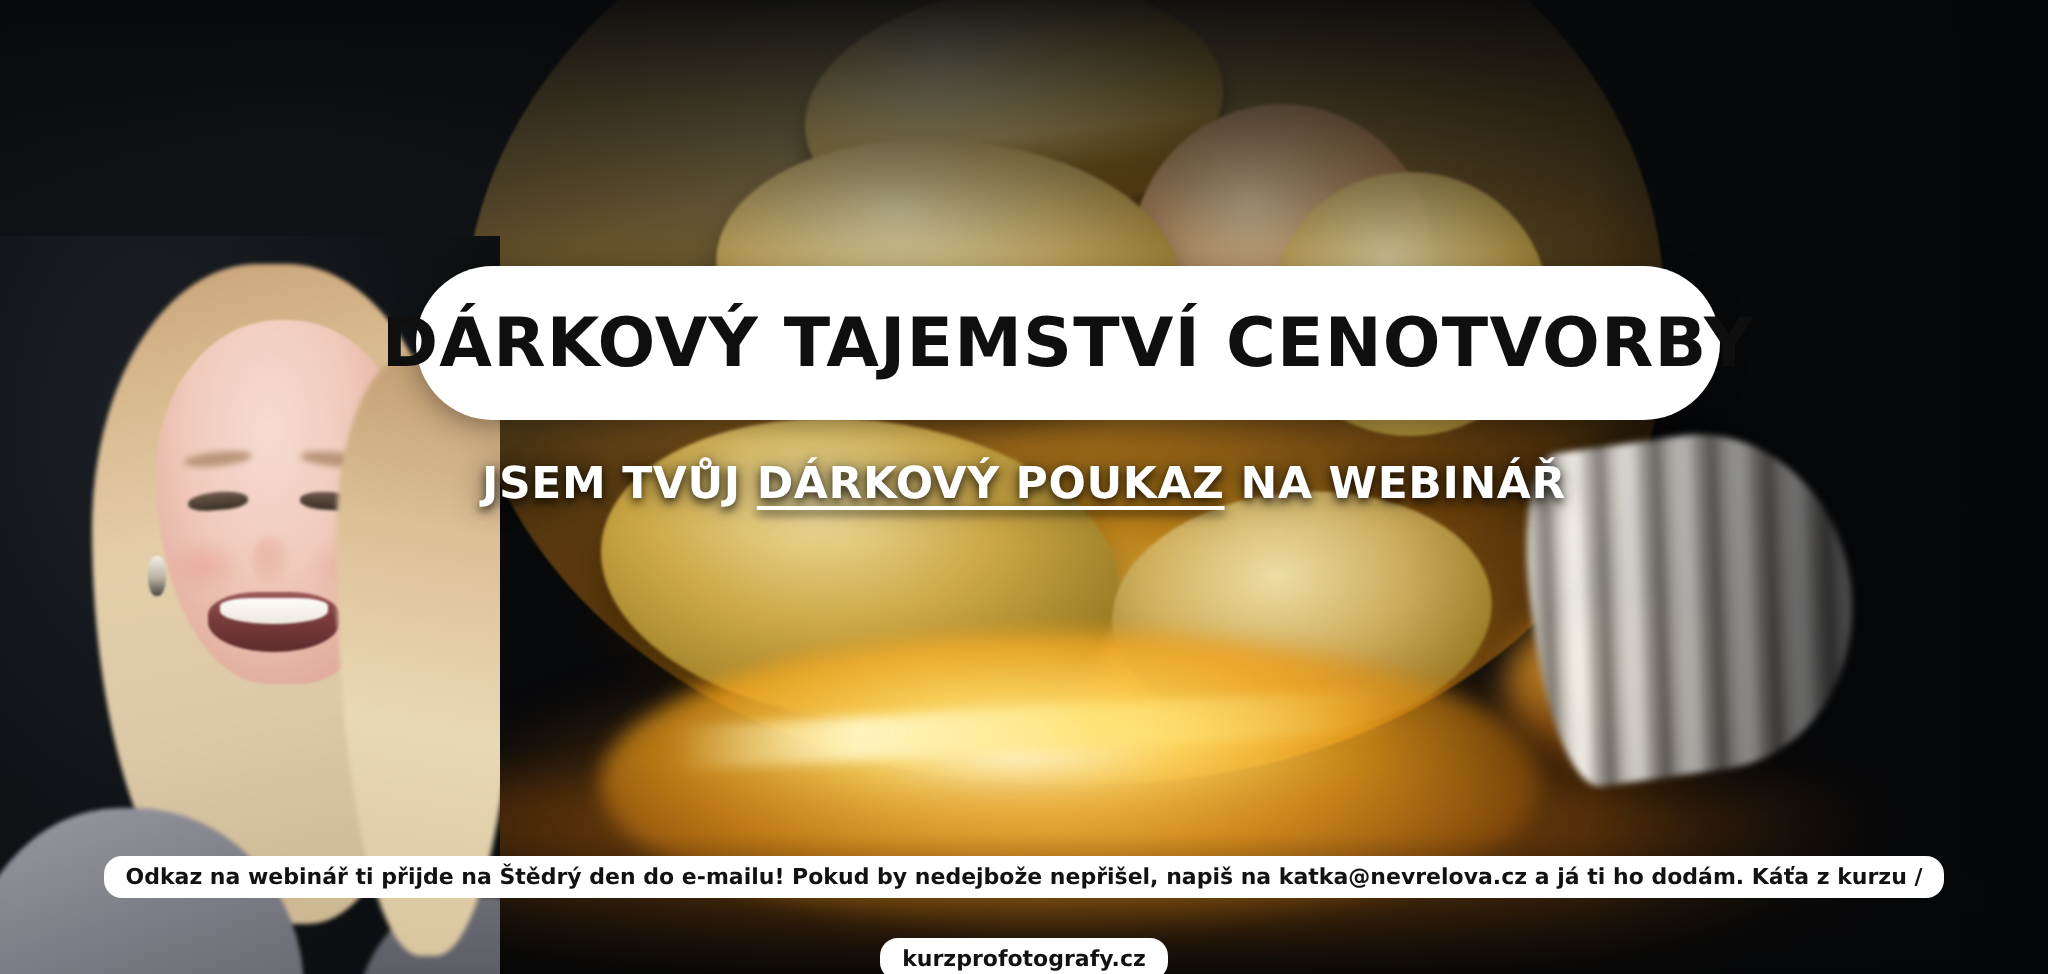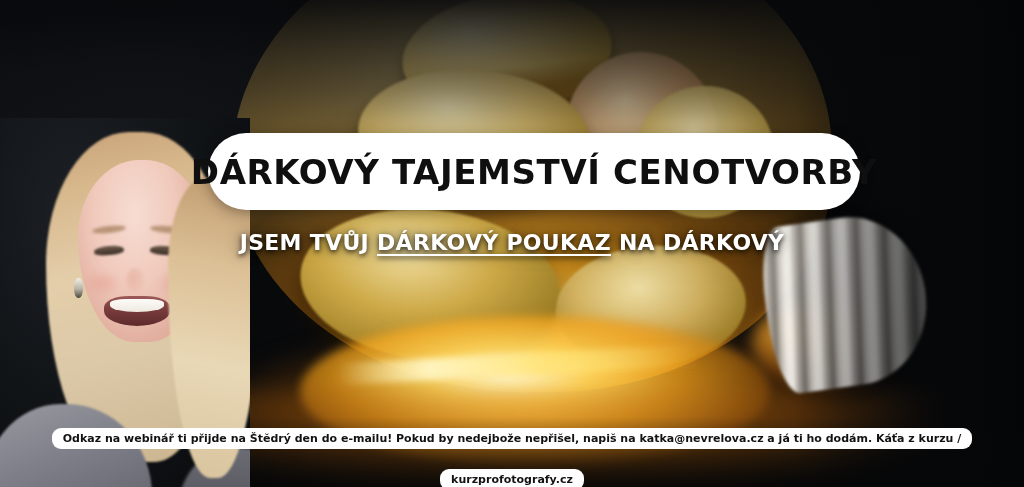--- a/index.html
+++ b/index.html
@@ -397,21 +397,21 @@
     <div class="cam-earring r"></div>
     <div class="cam-hair-r"></div>
 
   </div>
 
   <div class="title-banner">
     <span class="title-text">DÁRKOVÝ TAJEMSTVÍ CENOTVORBY</span>
   </div>
 
   <div class="subtitle">
-    <span class="line"><span>JSEM TVŮJ </span><span class="u">DÁRKOVÝ POUKAZ</span><span>  NA  DÁRKOVÝ</span></span>
+    <span class="line"><span>JSEM TVŮJ </span><span class="u">DÁRKOVÝ POUKAZ</span><span>  NA  WEBINÁŘ</span></span>
   </div>
 
   <div class="footer">
     <div class="row">
       <span class="line">Odkaz na webinář ti přijde na Štědrý den do e-mailu! Pokud by nedejbože nepřišel, napiš na katka@nevrelova.cz a já ti ho dodám. Káťa z kurzu /</span>
     </div>
     <div class="row">
       <span class="line">kurzprofotografy.cz</span>
     </div>
   </div>

